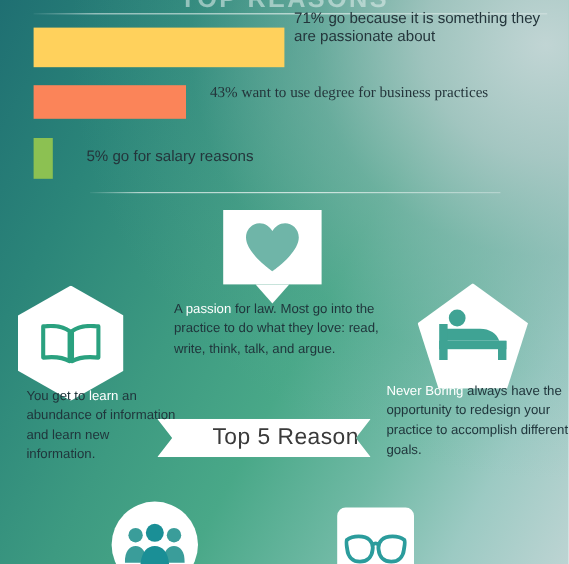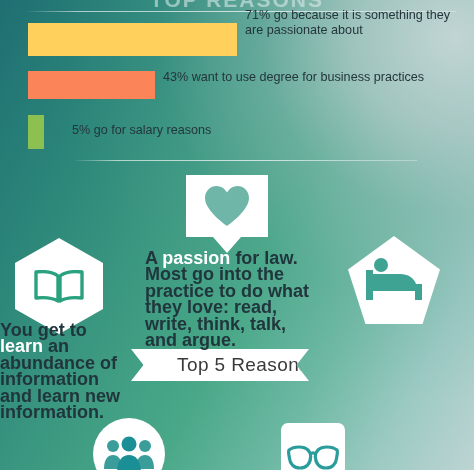--- a/index.html
+++ b/index.html
@@ -71,21 +71,21 @@
   .bar-2 { top: 71px;  width: 127px; height: 28px; background: #fb8459; }
   .bar-3 { top: 115px; width: 16px;  height: 34px; background: #8cc152; }
 
   .bar-label {
     position: absolute;
     color: #24353b;
     font-size: 12.6px;
     line-height: 15px;
   }
   .bar-label-1 { left: 245px; top: 8px;  width: 222px; }
-  .bar-label-2 { left: 163px; top: 70px;  width: 300px; }
+  .bar-label-2 { left: 175px; top: 70px;  width: 300px; font-family: Liberation Serif, serif; }
   .bar-label-3 { left: 52px;  top: 123px; width: 300px; margin-left: 20px; }
 
   
   .icon-shape {
     position: absolute;
   }
 
   
   .bubble {
     left: 186px;
@@ -168,29 +168,28 @@
   .ribbon-text {
     font-size: 19px;
     color: #3a3a3a;
     letter-spacing: 0.4px;
   }
 
   
   .copy {
     position: absolute;
     color: #20363c;
-    font-size: 18px;
+    font-size: 11px;
     line-height: 16.4px;
-    font-weight: bold;
   }
   .copy .hl {
     color: #ffffff;
   }
   .copy-center { left: 145px; top: 250px; width: 175px; }
-  .copy-left   { left: 0;   top: 322px; width: 126px; }
+  .copy-left   { left: 22px;   top: 322px; width: 126px; }
   .copy-right  { left: 322px; top: 318px; width: 152px; }
 </style>
 </head>
 <body>
 
 <div id="infographic">
 
   <div class="title">TOP REASONS</div>
 
   <div class="rule rule-top"></div>
@@ -254,14 +253,15 @@
   </div>
 
   <div class="ribbon">
     <span class="ribbon-text">Top 5 Reasons</span>
   </div>
 
   <div class="copy copy-center"><span>A </span><span class="hl">passion</span><span> for law. Most go into the practice to do what they love: read, write, think, talk, and argue.</span></div>
 
   <div class="copy copy-left"><span>You get to </span><span class="hl">learn</span><span> an abundance of information and learn new information.</span></div>
 
+  <div class="copy copy-right"><span></span><span class="hl">Never Boring</span><span> always have the opportunity to redesign your practice to accomplish different goals.</span></div>
 
 </div>
 
 </body></html>

